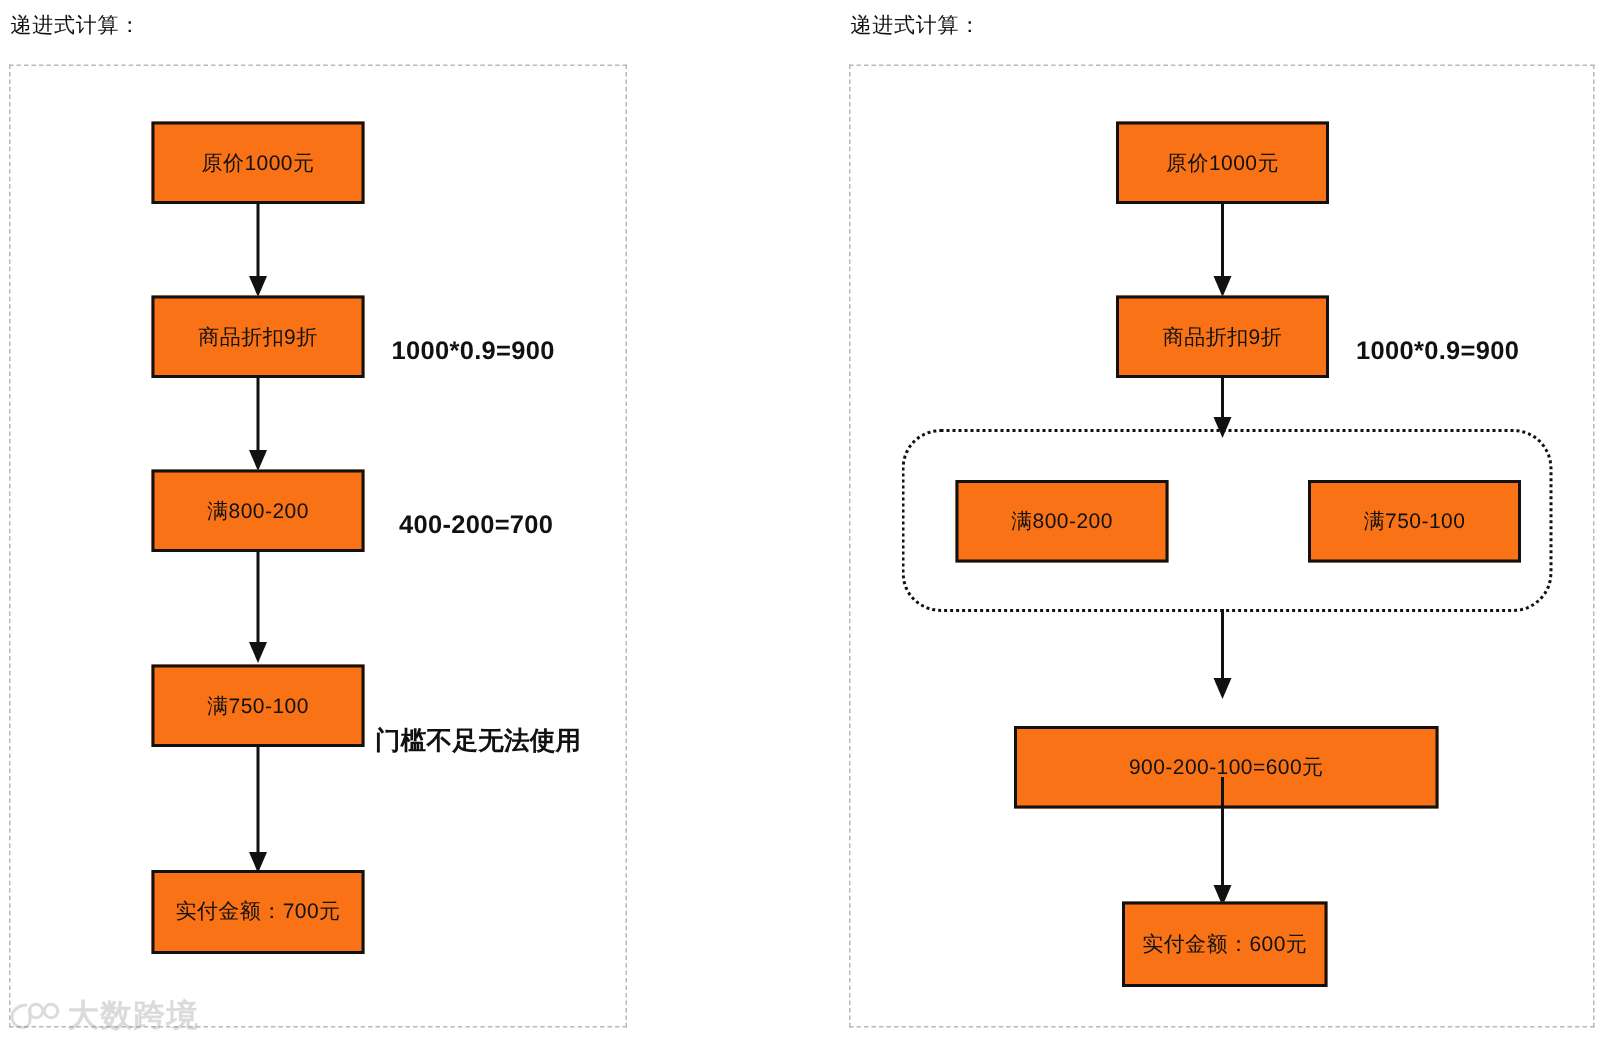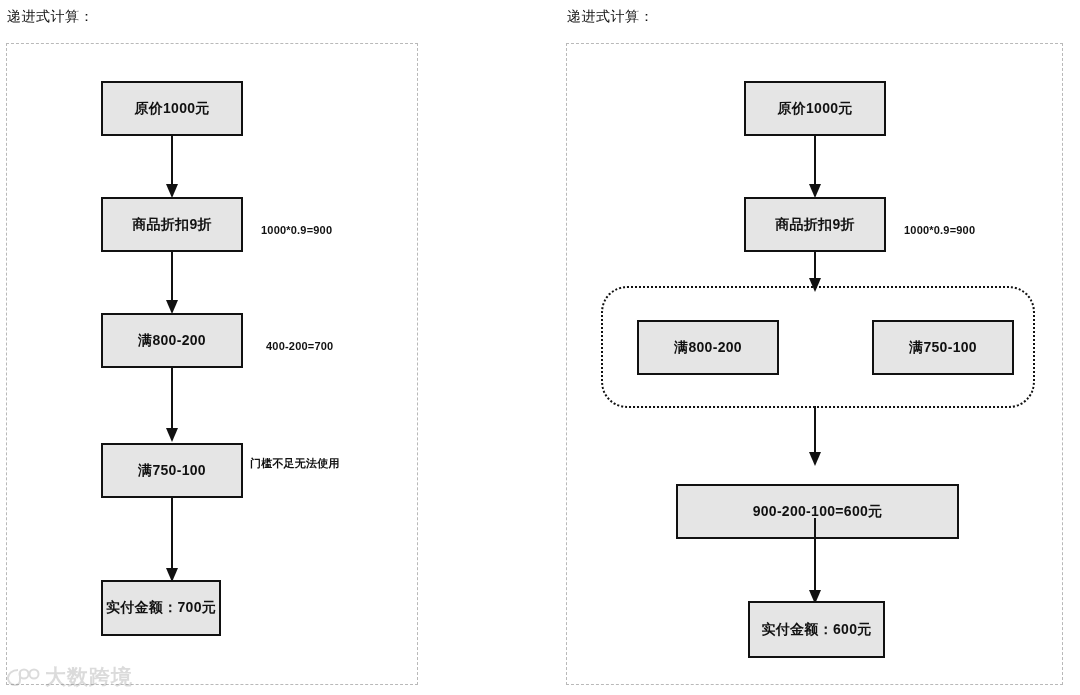--- a/index.html
+++ b/index.html
@@ -26,34 +26,34 @@
   .panel {
     position: absolute;
     border: 1px dashed #b9b9b9;
     background: #ffffff;
     box-sizing: border-box;
   }
   .node {
     position: absolute;
     box-sizing: border-box;
     border: 2.5px solid #111111;
-    background: #e5e5e5;
+    background: #f97316;
     display: flex;
     align-items: center;
     justify-content: center;
     font-size: 14px;
-    font-weight: bold;
+    font-weight: normal;
     letter-spacing: 0.3px;
     color: #111111;
     white-space: nowrap;
     text-align: right;
   }
   .note {
     position: absolute;
-    font-size: 11px;
+    font-size: 17px;
     font-weight: bold;
     letter-spacing: 0.2px;
     color: #111111;
     white-space: nowrap;
   }
   .group-dotted {
     position: absolute;
     box-sizing: border-box;
     border: 2.5px dotted #111111;
     border-radius: 26px;
@@ -118,28 +118,28 @@
 
 <div class="note" style="left:266px; top:340px;">400-200=700</div>
 
 <svg class="connector" style="left:155px; top:366px; width:36px; height:78px;" viewBox="0 0 36 78">
   <line x1="17" y1="0" x2="17" y2="67"></line>
   <polygon points="17,76 11,62 23,62"></polygon>
 </svg>
 
 <div class="node" style="left:101px; top:443px; width:142px; height:55px;">满750-100</div>
 
-<div class="note" style="left:250px; top:456px;">门槛不足无法使用</div>
+<div class="note" style="left:250px; top:482px;">门槛不足无法使用</div>
 
 <svg class="connector" style="left:155px; top:496px; width:36px; height:88px;" viewBox="0 0 36 88">
   <line x1="17" y1="0" x2="17" y2="77"></line>
   <polygon points="17,86 11,72 23,72"></polygon>
 </svg>
 
-<div class="node" style="left:101px; top:580px; width:120px; height:56px;">实付金额：700元</div>
+<div class="node" style="left:101px; top:580px; width:142px; height:56px;">实付金额：700元</div>
 
 <div class="panel-title" style="left:567px; top:8px;">递进式计算：</div>
 
 <div class="panel" style="left:566px; top:43px; width:497px; height:642px;"></div>
 
 <div class="node" style="left:744px; top:81px; width:142px; height:55px;">原价1000元</div>
 
 <svg class="connector" style="left:798px; top:134px; width:36px; height:66px;" viewBox="0 0 36 66">
   <line x1="17" y1="0" x2="17" y2="55"></line>
   <polygon points="17,64 11,50 23,50"></polygon>

